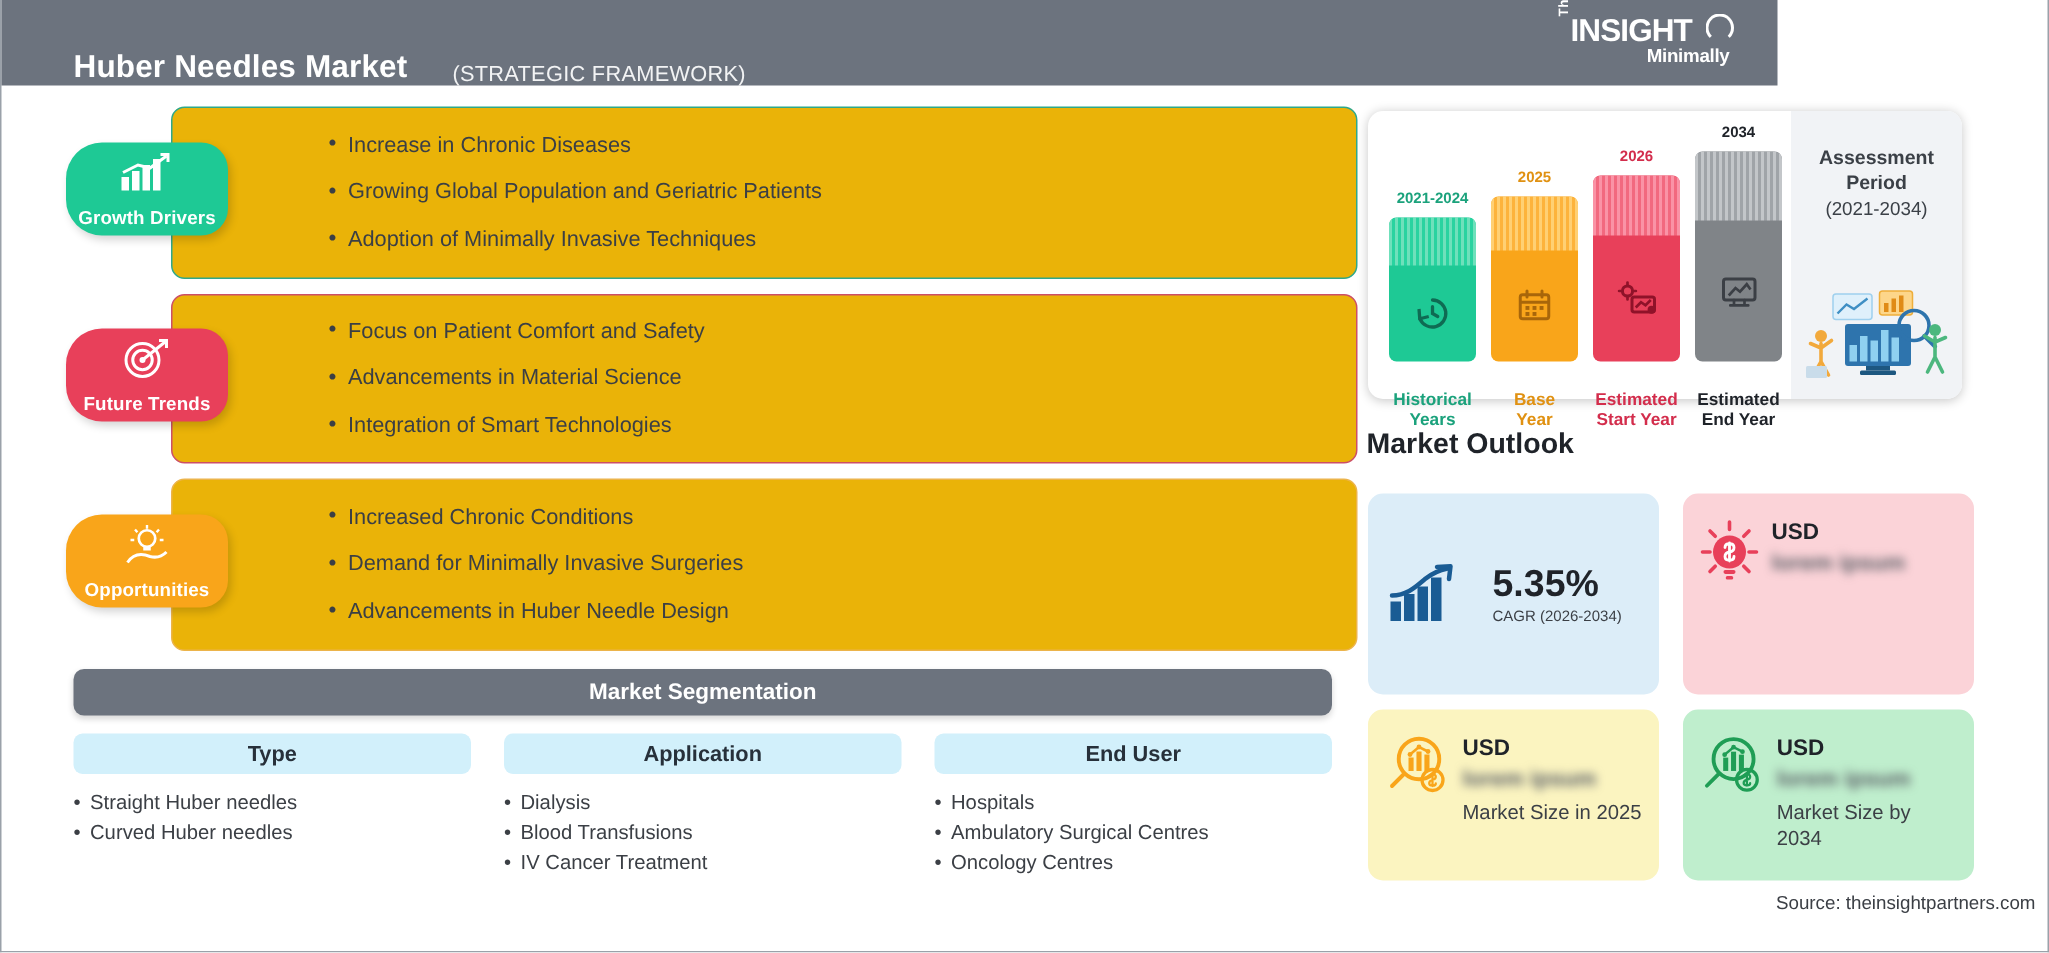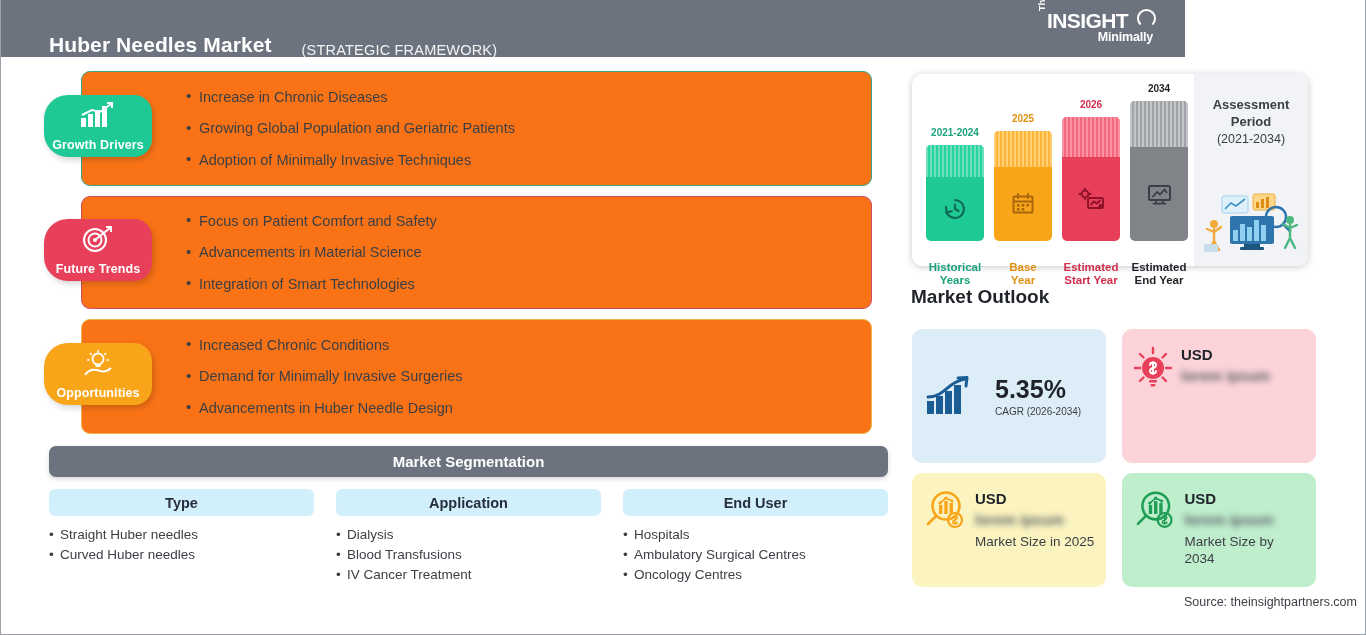--- a/index.html
+++ b/index.html
@@ -59,21 +59,21 @@
   .logo-arc {
     position: absolute; right: 1px; top: 1px;
     width: 19px; height: 19px;
     border: 2.4px solid #ffffff; border-radius: 50%;
     border-bottom-color: transparent;
   }
 
   
   .left { position: absolute; left: 0; top: 57px; width: 900px; height: 578px; }
 
-  .strip { position: absolute; left: 80px; border-radius: 9px; background: #f97316; }
+  .strip { position: absolute; left: 113px; border-radius: 9px; background: #eab308; }
   .strip .bullets {
     position: absolute; left: 104px; top: 0; right: 14px; bottom: 0;
     display: flex; flex-direction: column; justify-content: center;
   }
   .bullet {
     font-size: 14.5px; color: #3b3f45; line-height: 1;
     padding: 8.5px 0; position: relative; padding-left: 13px;
   }
   .bullet::before {
     content: "•"; position: absolute; left: 0; top: 7px;

